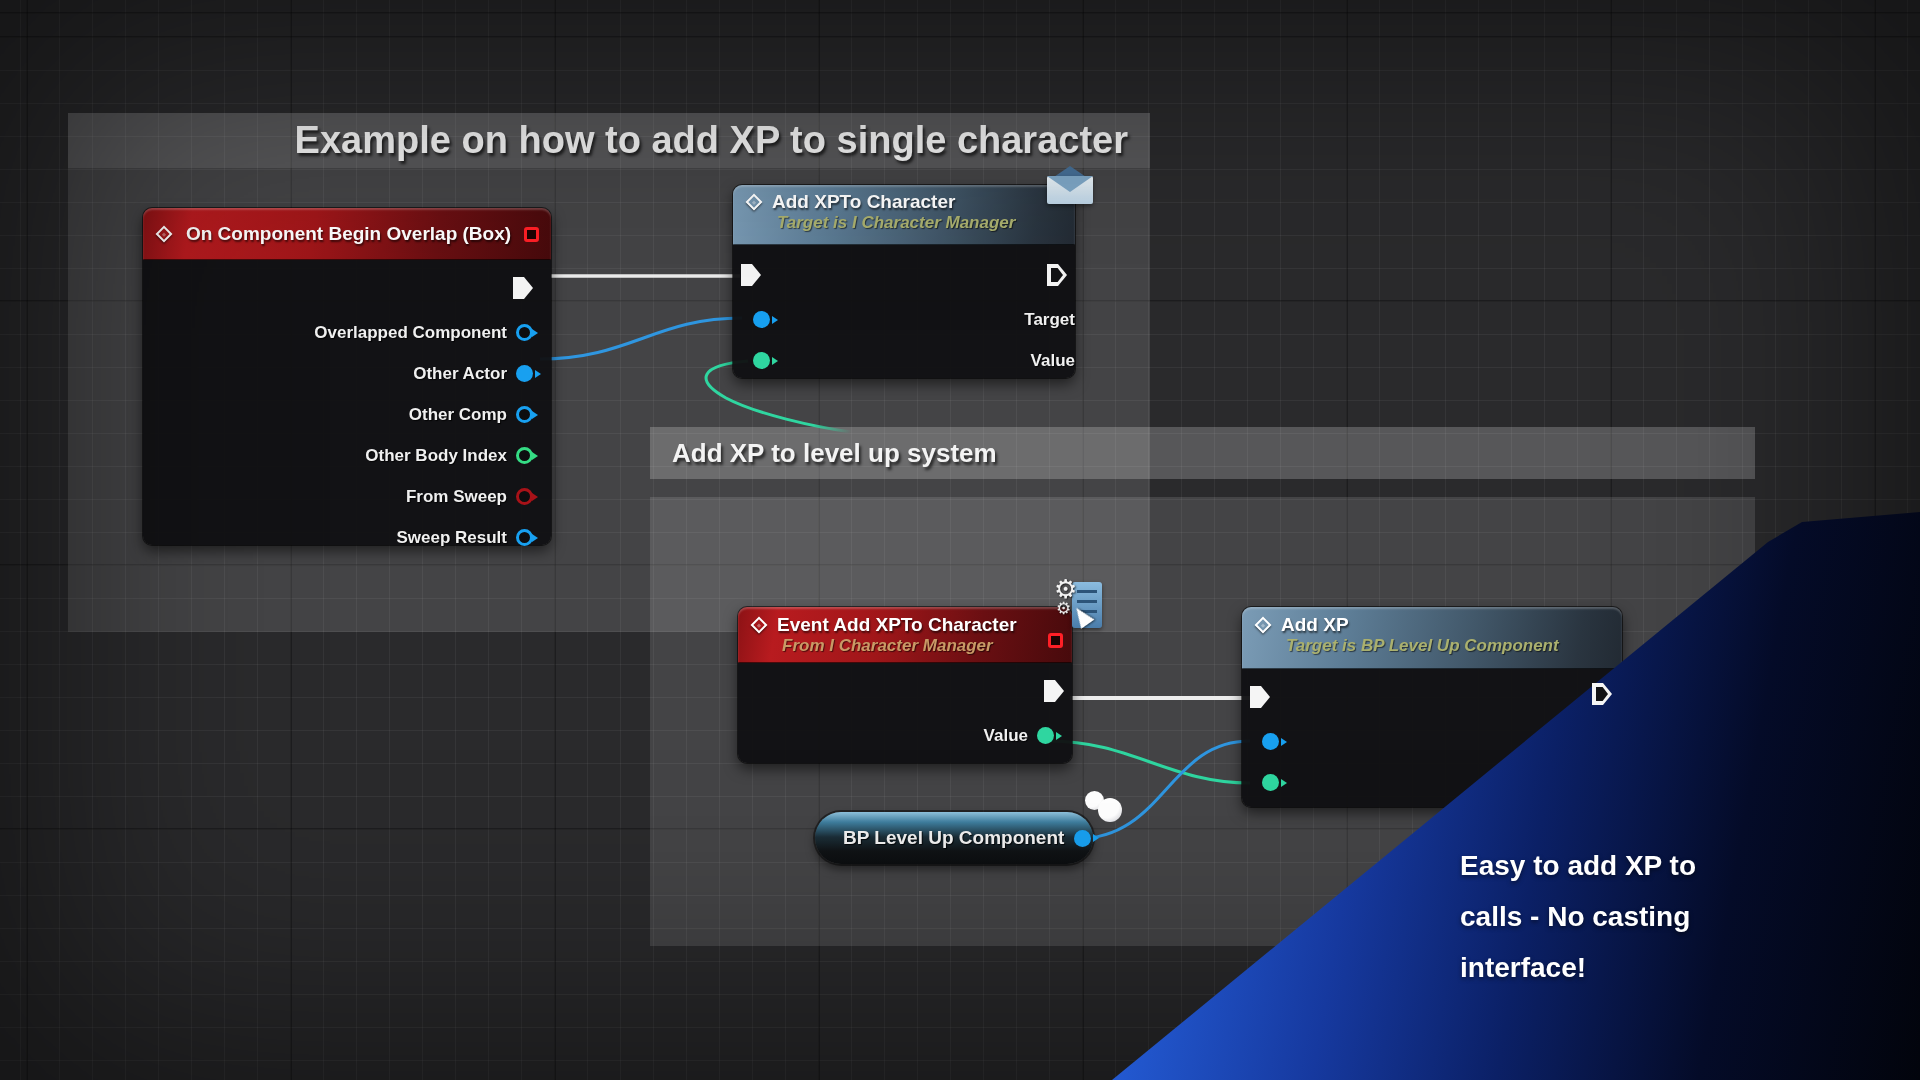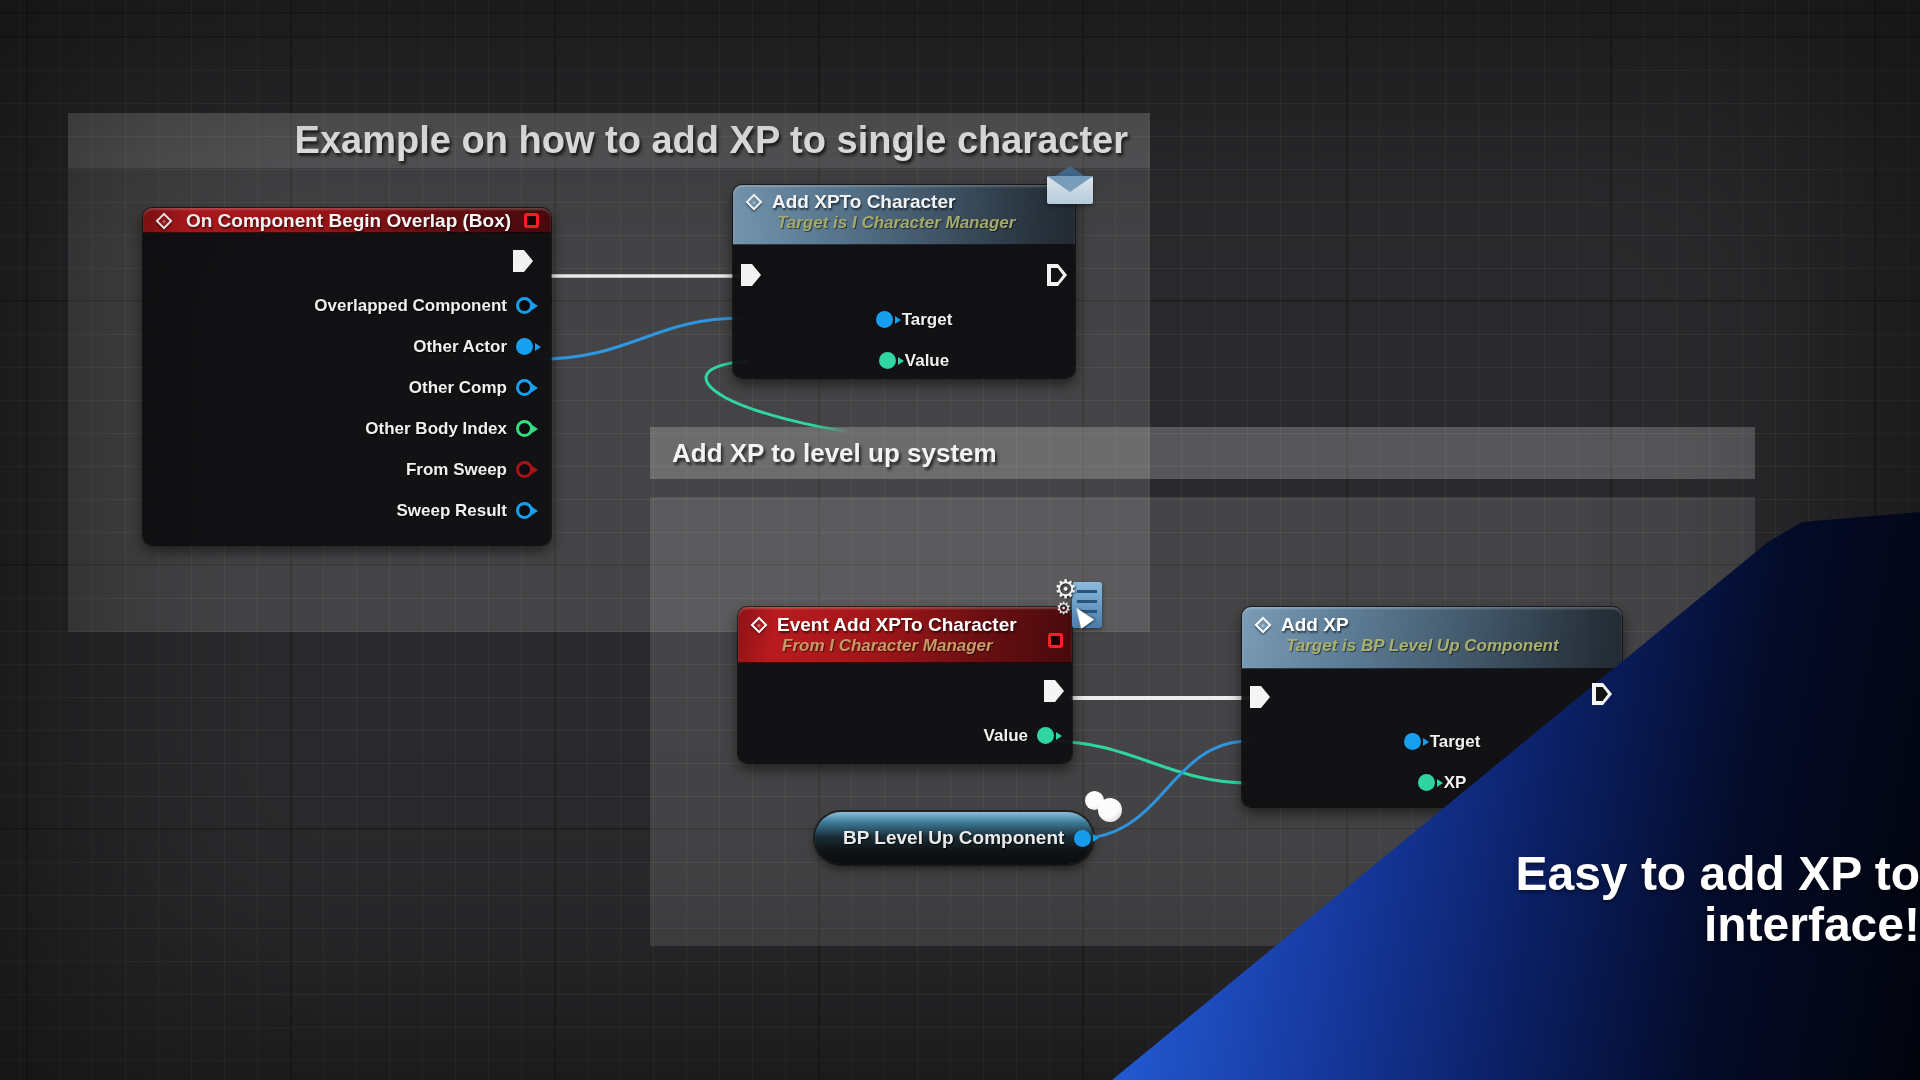--- a/index.html
+++ b/index.html
@@ -30,21 +30,21 @@
   .hdr-blue{background:linear-gradient(100deg,#7b9cb6 0%,#5d7d96 28%,#42586a 60%,#2a3540 88%,#232b34 100%);}
   .hdr-line1{display:flex;align-items:center;gap:9px;}
   .node-title{color:#fff;font-weight:700;font-size:19px;white-space:nowrap;
     text-shadow:1px 2px 2px rgba(0,0,0,0.6);text-align:center;}
   .node-sub{font-style:italic;font-weight:700;font-size:17px;white-space:nowrap;
     text-shadow:1px 1px 1px rgba(0,0,0,0.55);}
   .sub-olive{color:#aab06e;} .sub-tan{color:#c89a66;}
   .node-body{position:relative;padding-top:4px;}
   .prow{display:flex;align-items:center;height:41px;gap:9px;}
   .prow.out{justify-content:flex-end;padding-right:18px;}
-  .prow.in{justify-content:center;padding-left:20px;}
+  .prow.in{justify-content:space-between;padding-left:20px;}
   .prow.execrow{height:48px;}
   .plabel{color:#f0f0f0;font-weight:700;font-size:17px;white-space:nowrap;
     text-shadow:1px 1px 1px rgba(0,0,0,0.8);}
 
   
   .exec{width:20px;height:22px;position:relative;flex:0 0 auto;}
   .exec .shape{position:absolute;inset:0;background:#f5f5f5;
     clip-path:polygon(0 0,55% 0,100% 50%,55% 100%,0 100%);}
   .exec.hollow .shape::after{content:'';position:absolute;inset:4px;background:#131315;
     clip-path:polygon(0 0,55% 0,100% 50%,55% 100%,0 100%);}
@@ -100,22 +100,22 @@
     border-radius:50%;background:radial-gradient(circle at 35% 30%,#ffffff 55%,#cfcfd4);}
   .spheres::after{content:'';position:absolute;left:13px;top:9px;width:24px;height:24px;
     border-radius:50%;background:radial-gradient(circle at 35% 30%,#ffffff 55%,#c8c8cf);}
 
   
   .vignette{position:absolute;inset:0;z-index:40;pointer-events:none;
     box-shadow:inset 0 0 230px 55px rgba(0,0,0,0.52);}
   .corner{position:absolute;left:1100px;top:500px;width:820px;height:580px;z-index:50;
     clip-path:polygon(12px 580px,668px 42px,702px 22px,820px 12px,820px 580px);
     background:linear-gradient(100deg,#2f6bea 0%,#2257ce 14%,#16399f 34%,#0b2066 54%,#040b28 76%,#02040c 100%);}
-  .banner-text{position:absolute;left:360px;top:348px;width:460px;text-align:right;
-    color:#fff;font-weight:700;font-size:48px;line-height:51px;
+  .banner-text{position:absolute;left:360px;top:340px;width:460px;text-align:left;
+    color:#fff;font-weight:700;font-size:28px;line-height:51px;
     text-shadow:0 2px 4px rgba(0,0,0,0.5);}
   .execout-top{z-index:60;}
 </style>
 </head>
 <body>
 
 <div id="stage">
 
   <div class="comment" style="left:68px;top:113px;width:1082px;height:519px;">
     <div class="comment-header" style="height:55px;font-size:38px;justify-content:flex-end;">
@@ -141,21 +141,21 @@
     </defs>
     <path d="M551 276 L740 276" stroke="#ededed" stroke-width="3.5"></path>
     <path d="M540 359 C630 359 655 318 742 318" stroke="#2f96e0" stroke-width="3"></path>
     <path d="M748 361 C700 365 694 380 726 398 C756 414 815 427 851 432" stroke="url(#gfade)" stroke-width="3"></path>
     <path d="M1070 698 L1252 698" stroke="#ededed" stroke-width="4"></path>
     <path d="M1050 741 C1130 741 1170 783 1250 783" stroke="#2fd6a0" stroke-width="3"></path>
     <path d="M1076 839 C1165 839 1168 741 1250 741" stroke="#2f96e0" stroke-width="3"></path>
   </svg>
 
   <div class="node" style="left:143px;top:208px;width:408px;height:337px;">
-    <div class="node-header hdr-red" style="height:25px;display:flex;align-items:center;gap:9px;padding:0 12px;">
+    <div class="node-header hdr-red" style="height:52px;display:flex;align-items:center;gap:9px;padding:0 12px;">
       <span class="diamond"></span>
       <span class="node-title" style="flex:1;">On Component Begin Overlap (Box)</span>
       <span class="redbox"></span>
     </div>
     <div class="node-body">
       <div class="prow out execrow">
         <span class="exec">
             <span class="shape"></span>
           </span>
       </div>
@@ -283,17 +283,18 @@
     <span class="plabel" style="flex:1;">BP Level Up Component</span>
     <span class="cpin filled c-blue"></span>
   </div>
   <div class="abs spheres" style="left:1085px;top:789px;"></div>
 
   <div class="vignette"></div>
 
   <div class="corner">
     <div class="banner-text">
       <div>Easy to add XP to</div>
+      <div>calls - No casting</div>
       <div>interface!</div>
     </div>
   </div>
 
 </div>
 
 </body></html>

